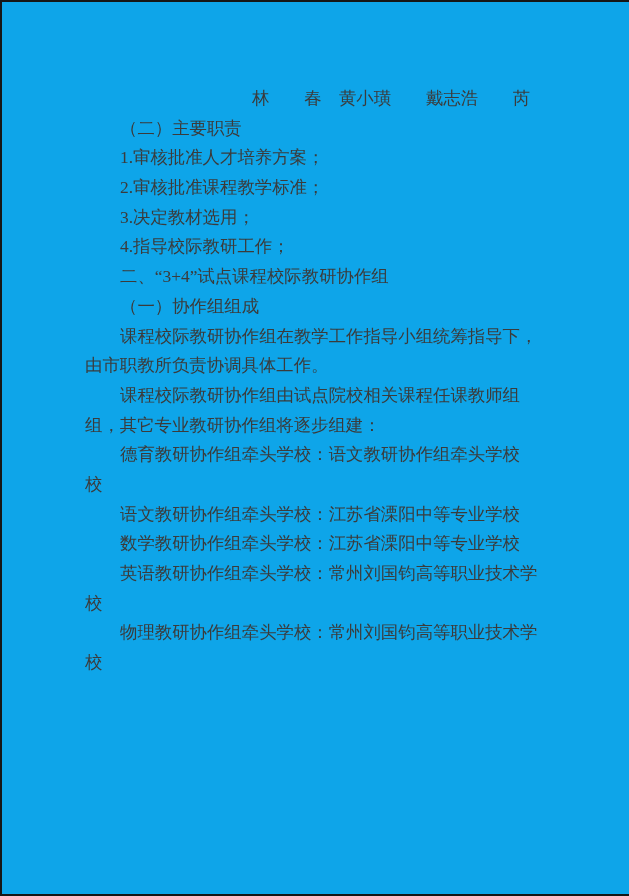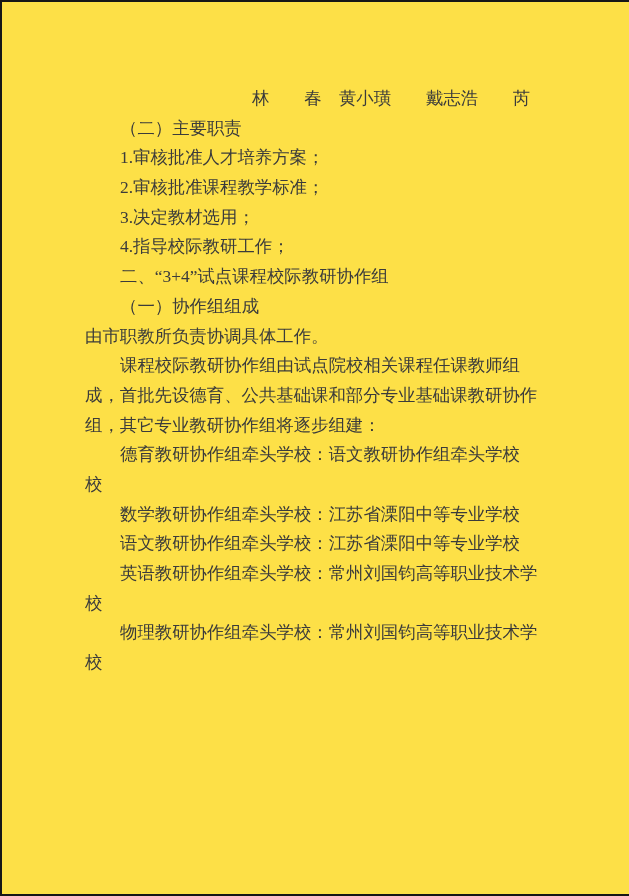--- a/index.html
+++ b/index.html
@@ -32,36 +32,36 @@
     white-space: pre;
     letter-spacing: 0;
   }
   .line.para { padding-left: 35px; }   
   .line.name { padding-left: 167px; }  
   .line.none { padding-left: 0; }
 </style>
 </head>
 <body>
 
-<div class="page" style="background: #fde047; border-color: rgb(22, 22, 22);">
+<div class="page" style="background: #0ea5e9; border-color: rgb(22, 22, 22);">
   <div class="doc-body" style="color: rgb(59, 59, 59);">
       <div class="line name">林　　春　黄小璜　　戴志浩　　芮</div>
       <div class="line para">（二）主要职责</div>
       <div class="line para">1.审核批准人才培养方案；</div>
       <div class="line para">2.审核批准课程教学标准；</div>
       <div class="line para">3.决定教材选用；</div>
       <div class="line para">4.指导校际教研工作；</div>
       <div class="line para">二、“3+4”试点课程校际教研协作组</div>
       <div class="line para">（一）协作组组成</div>
+      <div class="line para">课程校际教研协作组在教学工作指导小组统筹指导下，</div>
       <div class="line none">由市职教所负责协调具体工作。</div>
       <div class="line para">课程校际教研协作组由试点院校相关课程任课教师组</div>
-      <div class="line none">成，首批先设德育、公共基础课和部分专业基础课教研协作</div>
       <div class="line none">组，其它专业教研协作组将逐步组建：</div>
       <div class="line para">德育教研协作组牵头学校：语文教研协作组牵头学校</div>
       <div class="line none">校</div>
+      <div class="line para">语文教研协作组牵头学校：江苏省溧阳中等专业学校</div>
       <div class="line para">数学教研协作组牵头学校：江苏省溧阳中等专业学校</div>
-      <div class="line para">语文教研协作组牵头学校：江苏省溧阳中等专业学校</div>
       <div class="line para">英语教研协作组牵头学校：常州刘国钧高等职业技术学</div>
       <div class="line none">校</div>
       <div class="line para">物理教研协作组牵头学校：常州刘国钧高等职业技术学</div>
       <div class="line none">校</div>
     </div>
 </div>
 
 </body></html>

